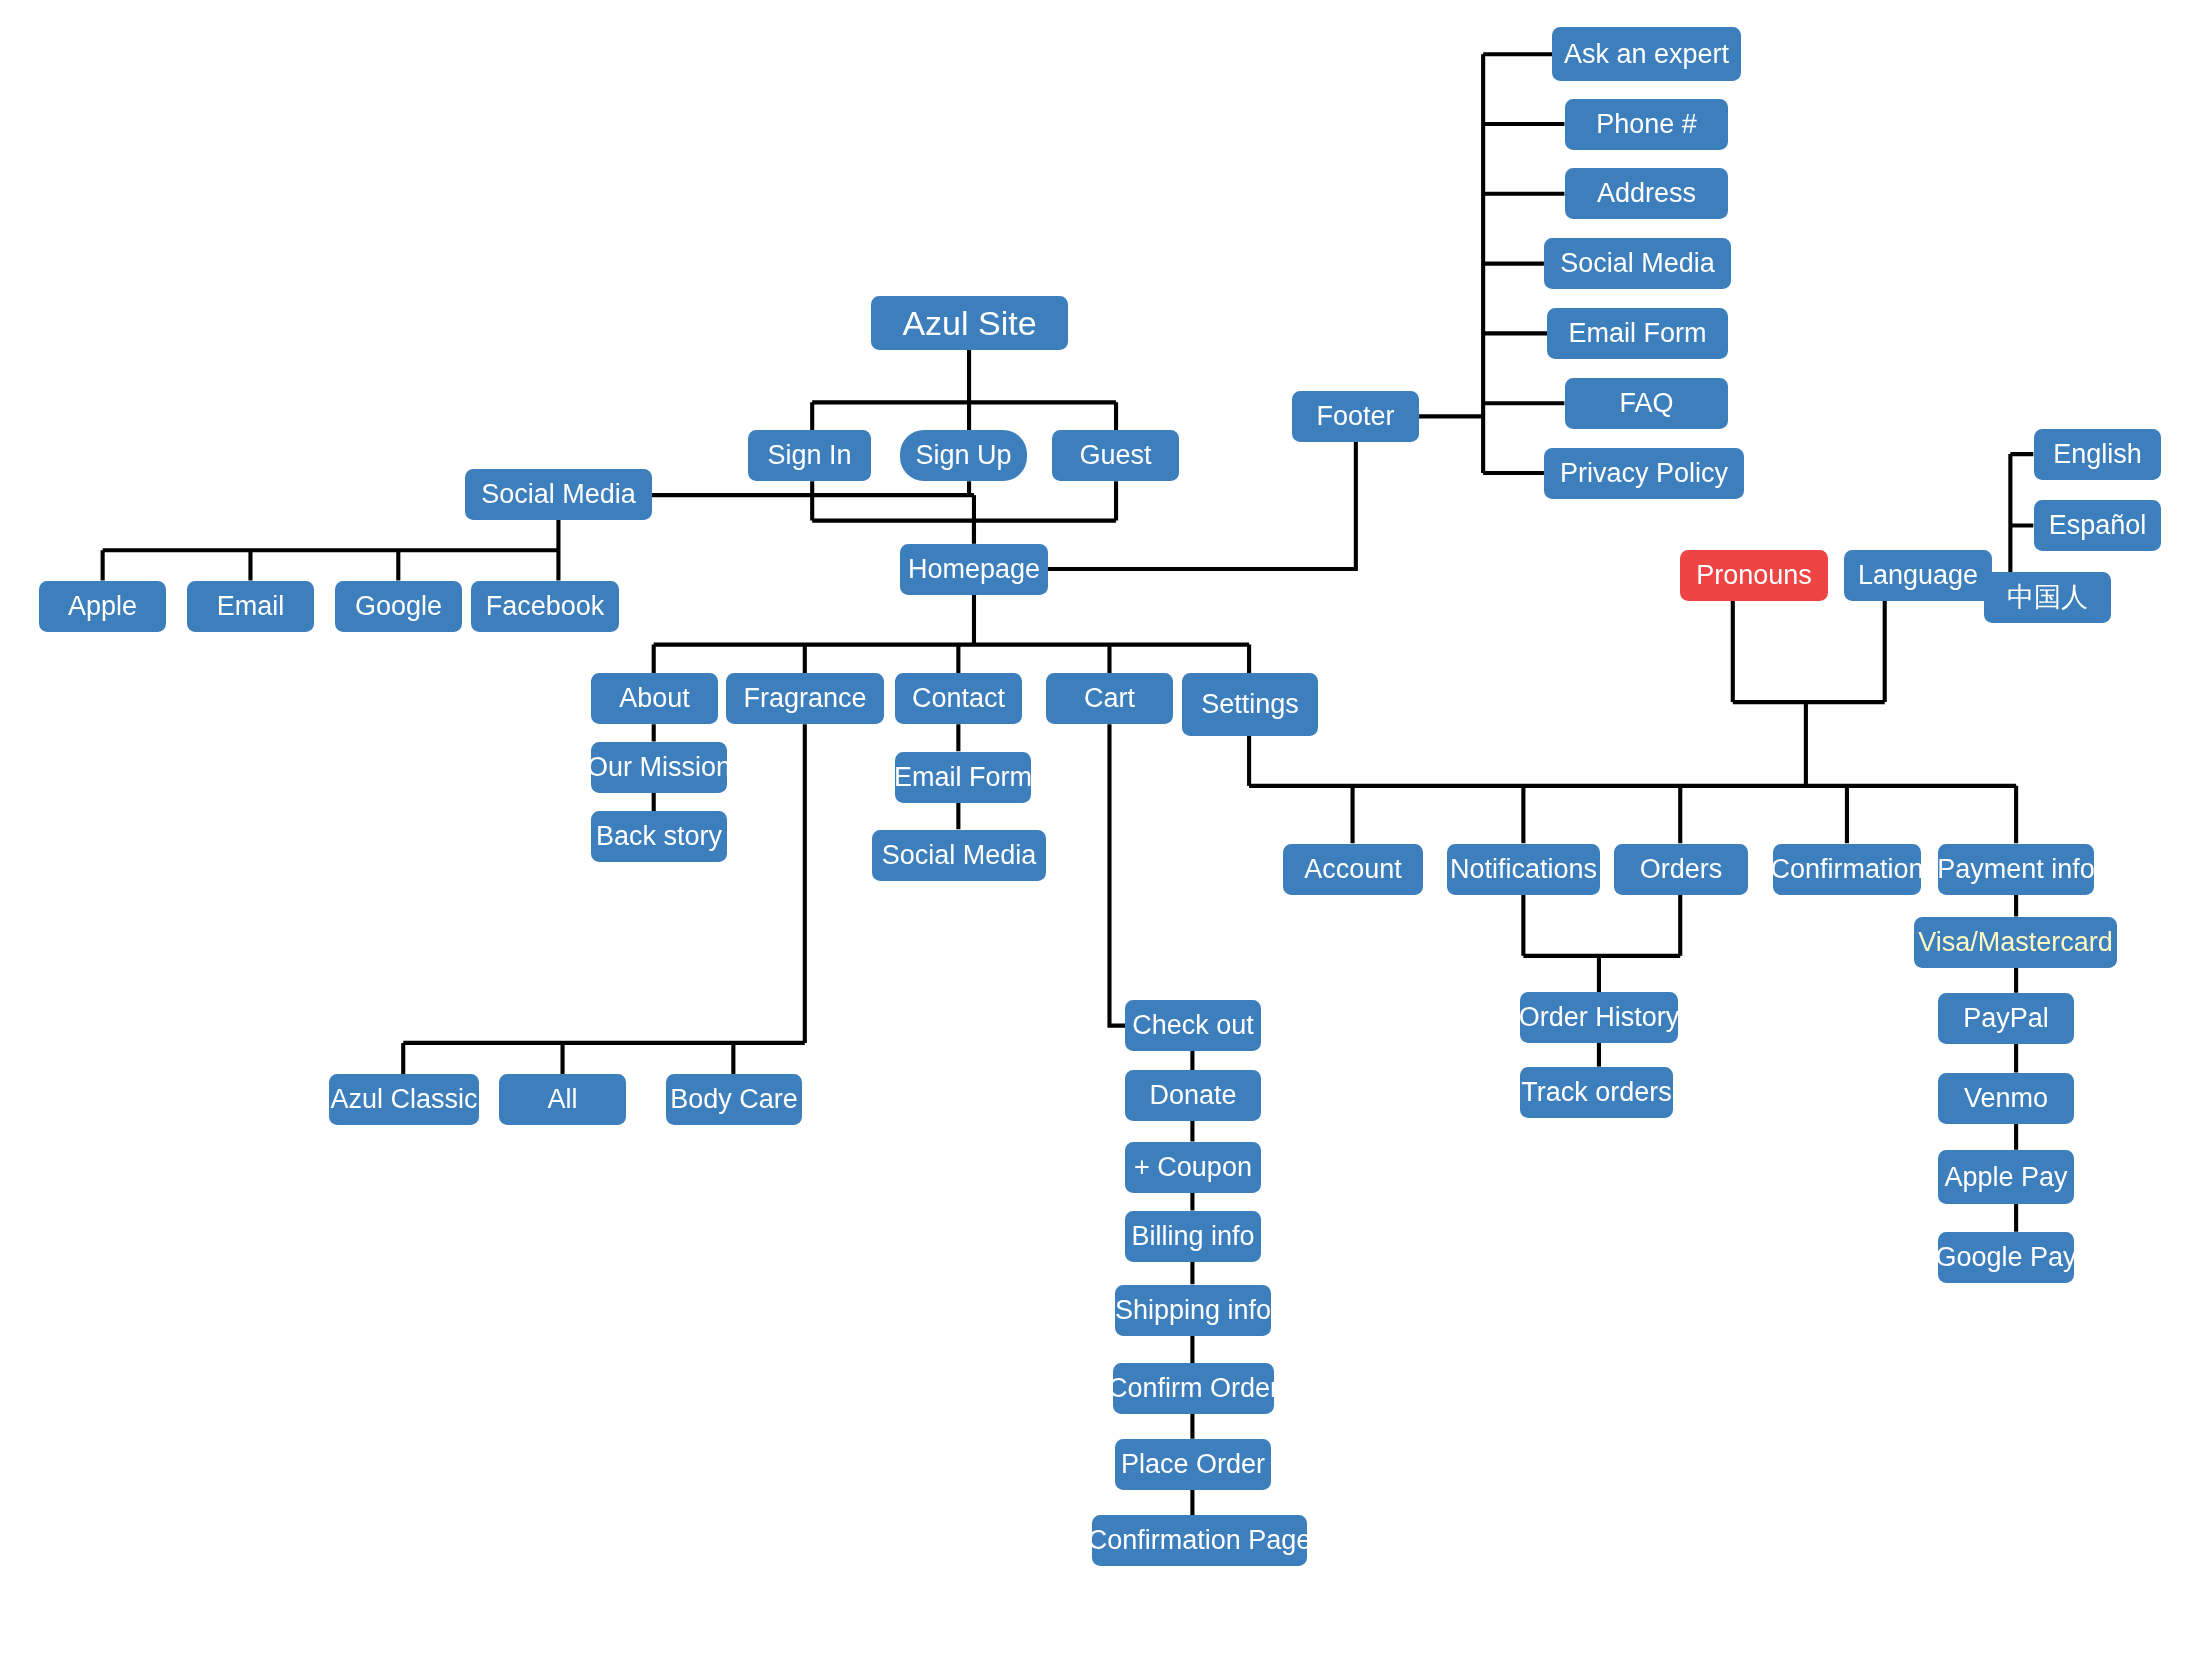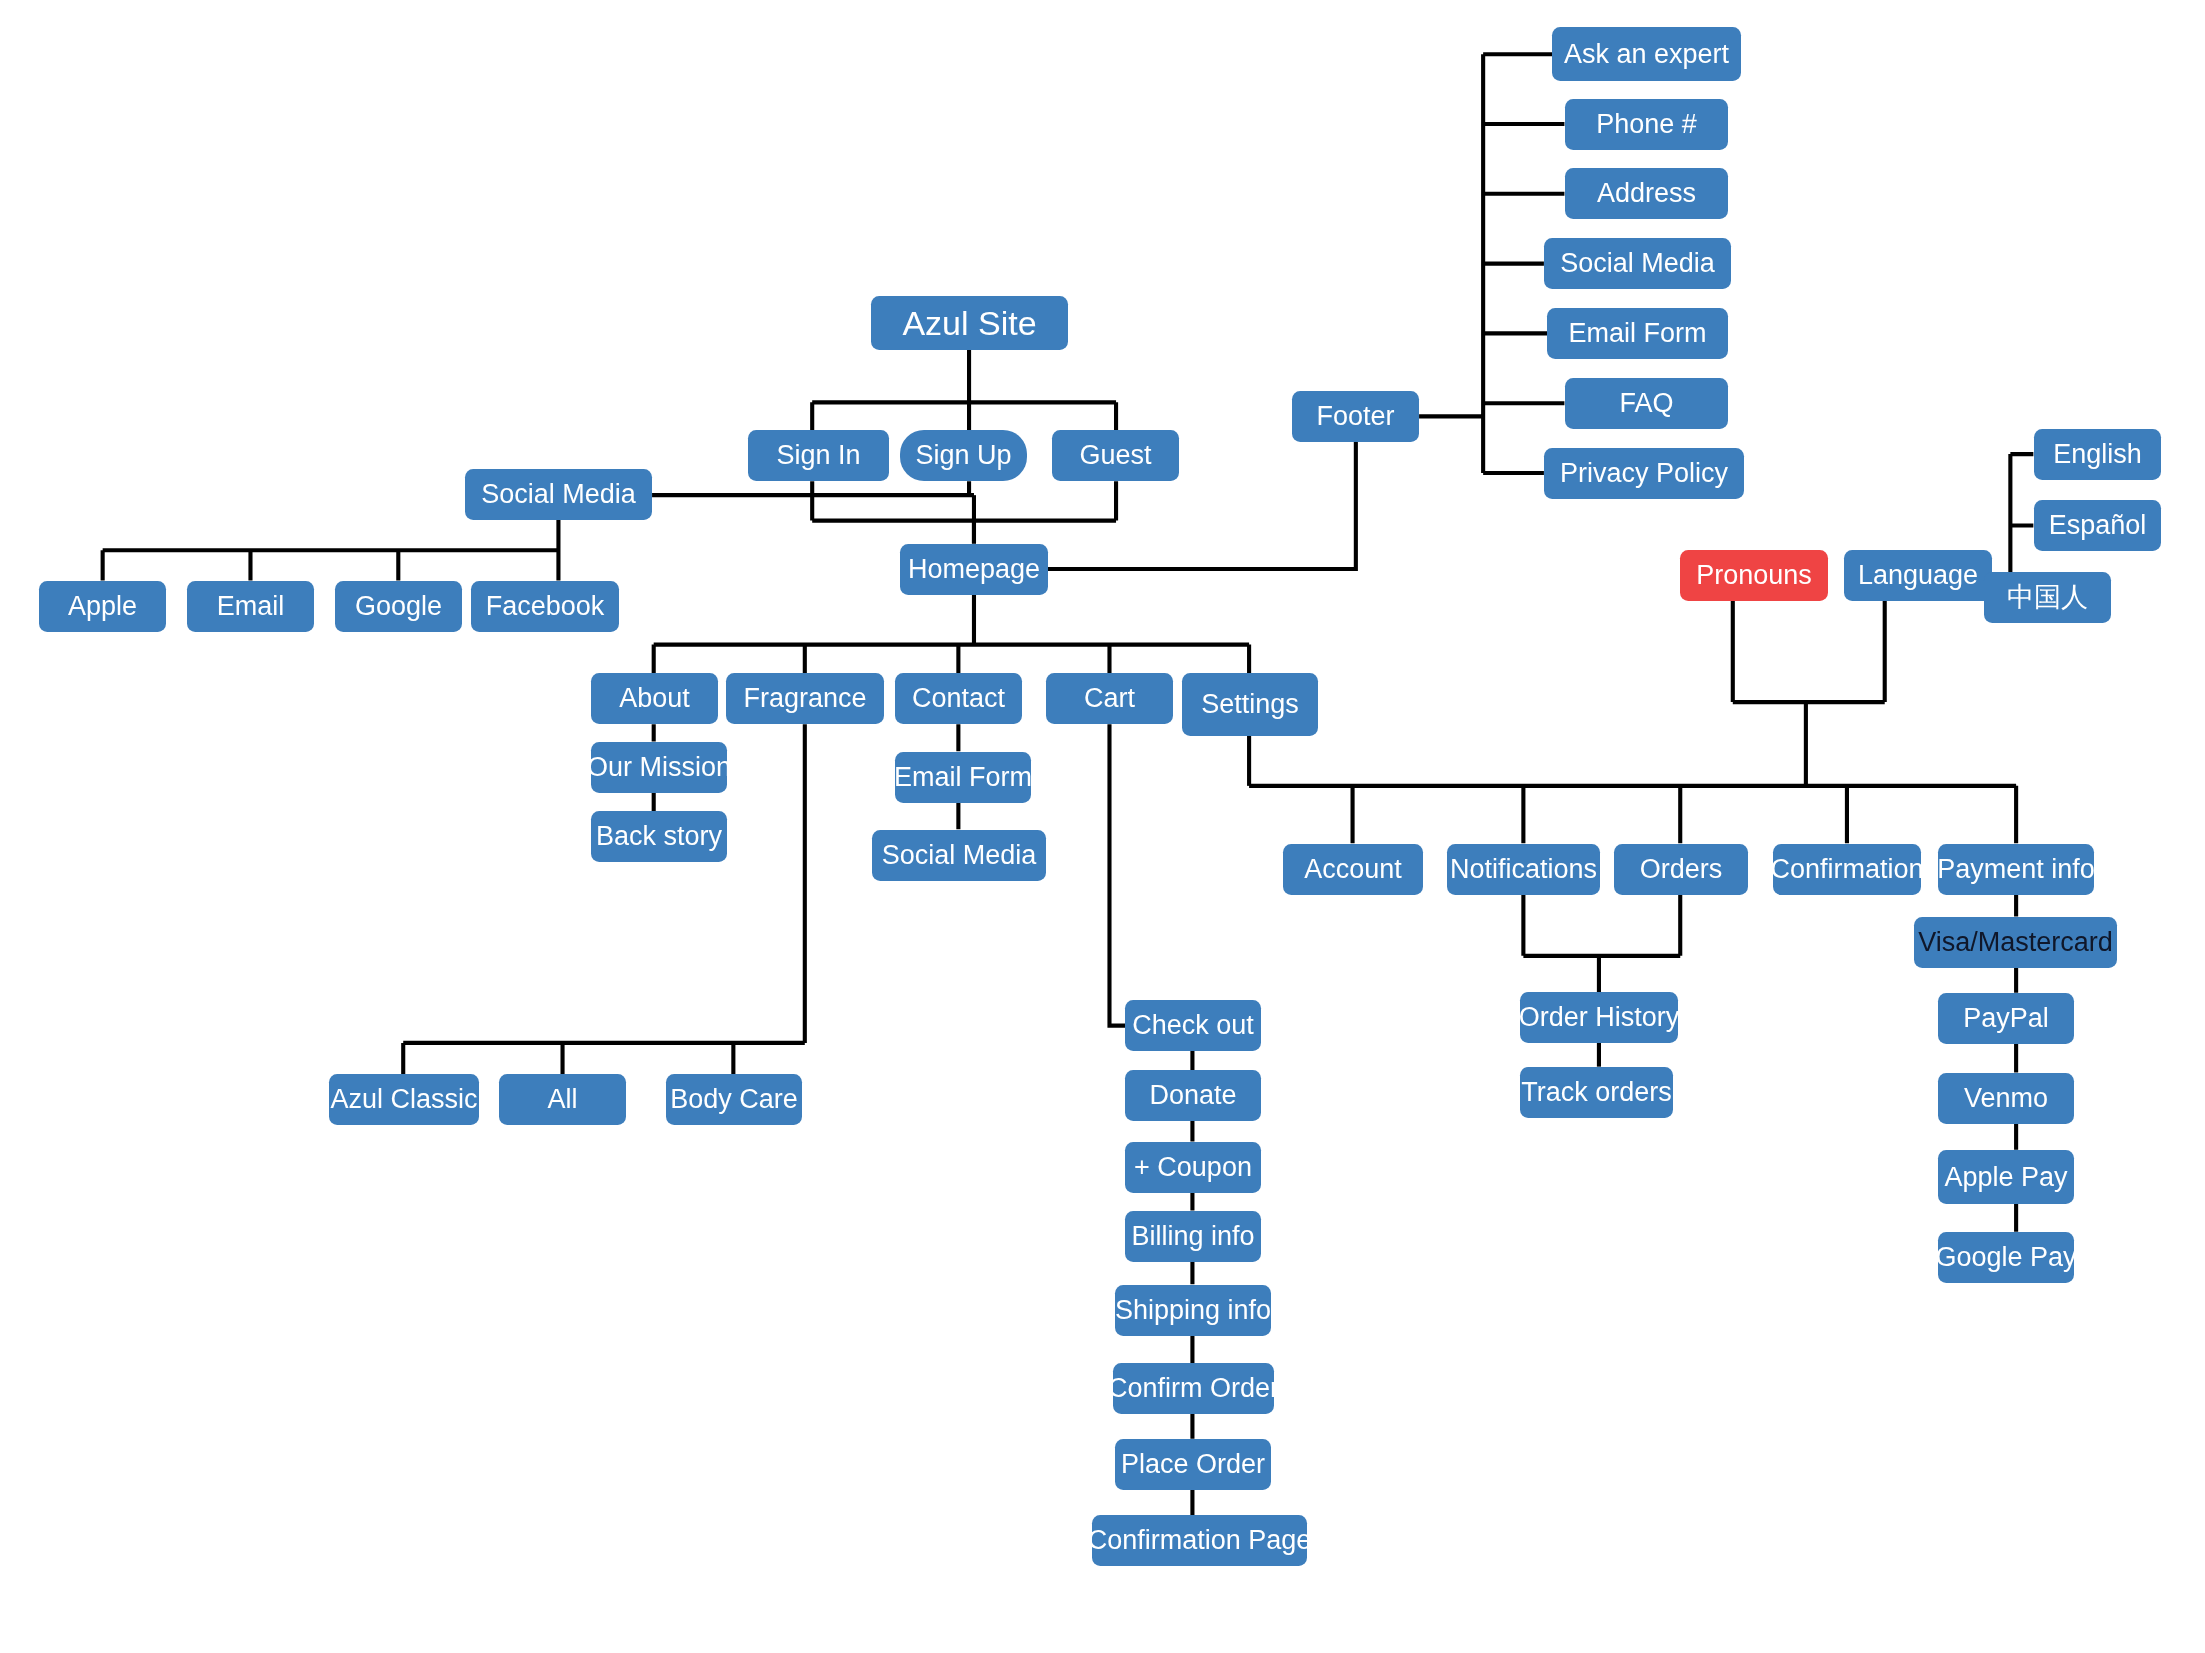--- a/index.html
+++ b/index.html
@@ -95,21 +95,21 @@
 
       <path d="M2455,1089 L2455,1116 M2455,1178 L2455,1209 M2455,1271 L2455,1306 M2455,1368 L2455,1400 M2455,1462 L2455,1500"></path>
 
     </g>
   </svg>
 
   <div id="node-layer">
       <div class="node root" style="left: 871px; top: 296px; width: 197px; height: 54px; background: rgb(61, 126, 188); color: rgb(255, 255, 255);">
         <span>Azul Site</span>
       </div>
-      <div class="node" style="left: 748px; top: 430px; width: 141px; height: 51px; background: rgb(61, 126, 188); color: rgb(255, 255, 255); text-align: right;">
+      <div class="node" style="left: 748px; top: 430px; width: 123px; height: 51px; background: rgb(61, 126, 188); color: rgb(255, 255, 255); text-align: right;">
         <span>Sign In</span>
       </div>
       <div class="node" style="left: 900px; top: 430px; width: 127px; height: 51px; background: rgb(61, 126, 188); color: rgb(255, 255, 255); border-radius: 24px;">
         <span>Sign Up</span>
       </div>
       <div class="node" style="left: 1052px; top: 430px; width: 127px; height: 51px; background: rgb(61, 126, 188); color: rgb(255, 255, 255);">
         <span>Guest</span>
       </div>
       <div class="node" style="left: 465px; top: 469px; width: 187px; height: 51px; background: rgb(61, 126, 188); color: rgb(255, 255, 255);">
         <span>Social Media</span>
@@ -242,21 +242,21 @@
       </div>
       <div class="node" style="left: 1938px; top: 844px; width: 156px; height: 51px; background: rgb(61, 126, 188); color: rgb(255, 255, 255);">
         <span>Payment info</span>
       </div>
       <div class="node" style="left: 1520px; top: 992px; width: 158px; height: 51px; background: rgb(61, 126, 188); color: rgb(255, 255, 255);">
         <span>Order History</span>
       </div>
       <div class="node" style="left: 1520px; top: 1067px; width: 153px; height: 51px; background: rgb(61, 126, 188); color: rgb(255, 255, 255);">
         <span>Track orders</span>
       </div>
-      <div class="node" style="left: 1914px; top: 917px; width: 203px; height: 51px; background: rgb(61, 126, 188); color: #0f172a;">
+      <div class="node" style="left: 1914px; top: 917px; width: 203px; height: 51px; background: rgb(61, 126, 188); color: #fef9c3;">
         <span>Visa/Mastercard</span>
       </div>
       <div class="node" style="left: 1938px; top: 993px; width: 136px; height: 51px; background: rgb(61, 126, 188); color: rgb(255, 255, 255);">
         <span>PayPal</span>
       </div>
       <div class="node" style="left: 1938px; top: 1073px; width: 136px; height: 51px; background: rgb(61, 126, 188); color: rgb(255, 255, 255);">
         <span>Venmo</span>
       </div>
       <div class="node" style="left: 1938px; top: 1150px; width: 136px; height: 54px; background: rgb(61, 126, 188); color: rgb(255, 255, 255);">
         <span>Apple Pay</span>

